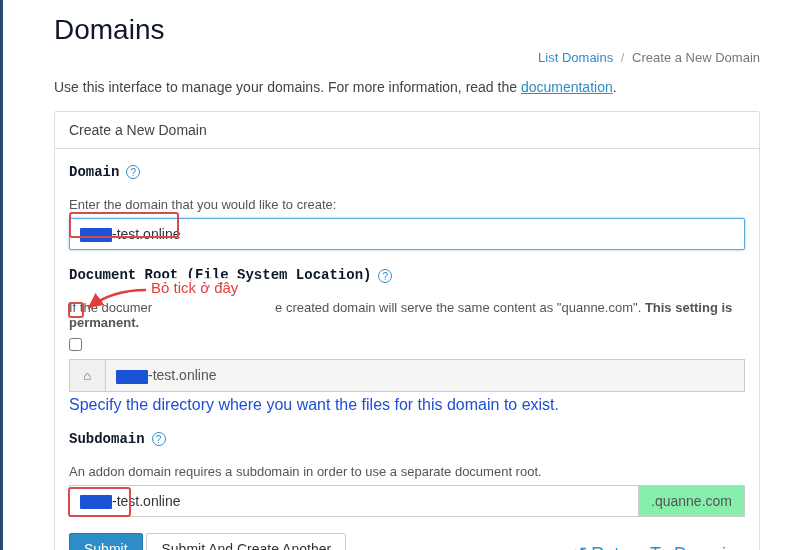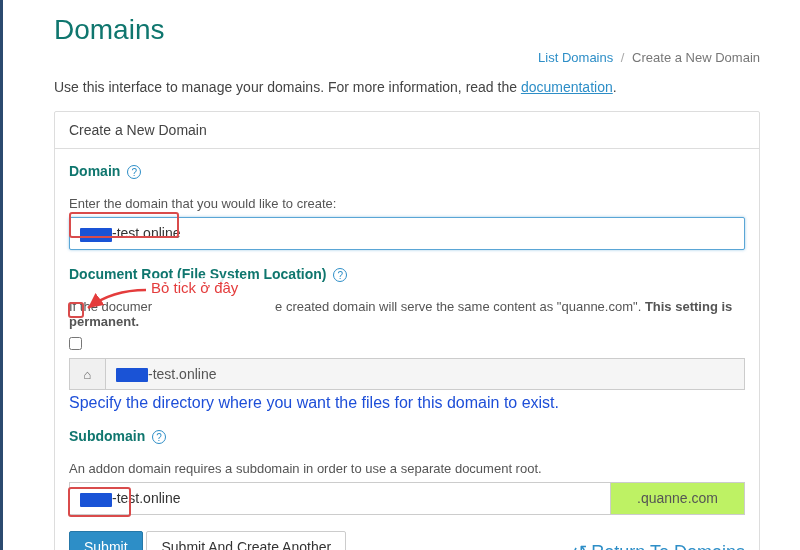--- a/index.html
+++ b/index.html
@@ -8,30 +8,30 @@
     font-size: 14px;
     color: #333;
     background: #fff;
     width: 800px;
     height: 550px;
     overflow: hidden;
     position: relative;
   }
   .left-rail { position: absolute; left: 0; top: 0; width: 14px; height: 100%; background: #fff; border-left: 3px solid #2b4a6f; }
   .page { position: absolute; left: 14px; right: 0; top: 0; bottom: 0; padding: 14px 40px 10px 40px; }
-  h1 { font-size: 28px; font-weight: 400; color: #0f766e; margin-bottom: 4px; }
+  h1 { font-size: 28px; font-weight: 400; color: #0f172a; margin-bottom: 4px; }
   .breadcrumb { font-size: 13px; color: #777; margin-bottom: 14px; text-align: right; }
   .breadcrumb a { color: #2d8ec7; text-decoration: none; }
   .breadcrumb .sep { margin: 0 4px; color: #aaa; }
   .intro { font-size: 14px; color: #444; margin-bottom: 16px; }
   .intro a { color: #2d8ec7; }
   .panel { border: 1px solid #ddd; border-radius: 2px; }
   .panel-head { padding: 10px 14px; border-bottom: 1px solid #ddd; font-size: 14px; color: #444; }
   .panel-body { padding: 14px; }
-  .field-label { font-weight: 600; color: #0f766e; font-size: 14px; }
+  .field-label { font-weight: 600; color: #0f172a; font-size: 14px; font-family: Liberation Mono, monospace; }
   .help-icon {
     display: inline-block; width: 14px; height: 14px; line-height: 13px;
     border: 1px solid #2d8ec7; border-radius: 50%;
     color: #2d8ec7; font-size: 10px; text-align: center;
     vertical-align: middle; margin-left: 3px;
   }
   .field-hint { font-size: 13px; color: #555; margin-top: 17px; }
   .field-hint .strong { font-weight: 700; }
   .field-subhint { font-size: 16px; color: #1d4ed8; margin-top: 4px; }
   .text-input {
@@ -45,21 +45,21 @@
     width: 36px; border: 1px solid #ccc; border-right: none;
     display: flex; align-items: center; justify-content: center;
     background: #f0f0f0; color: #666; font-size: 13px;
   }
   .docroot-input {
     flex: 1; border: 1px solid #ccc; padding: 7px 10px; font-size: 14px;
     background: #f5f5f5; color: #555;
   }
   .subdomain-row { display: flex; margin-top: 6px; }
   .subdomain-input { flex: 1; border: 1px solid #ccc; padding: 7px 10px; font-size: 14px; }
-  .subdomain-addon { border: 1px solid #ccc; border-left: none; background: #bef264; padding: 7px 26px; color: #555; font-size: 14px; }
+  .subdomain-addon { border: 1px solid #ccc; border-left: none; background: #86efac; padding: 7px 12px; color: #555; font-size: 14px; }
   .checkbox-row { margin-top: 6px; font-size: 13.5px; color: #333; position: relative; }
   .checkbox-row input { vertical-align: middle; margin-right: 4px; }
   .section { margin-bottom: 16px; }
   .actions { display: flex; align-items: flex-end; justify-content: space-between; margin-top: 8px; }
   .btn {
     display: inline-block; padding: 7px 14px; font-size: 14px;
     border: 1px solid #ccc; background: #fff; color: #333; border-radius: 2px;
     cursor: pointer;
   }
   .btn-primary { background: #2d8ec7; border-color: #2678a8; color: #fff; }

